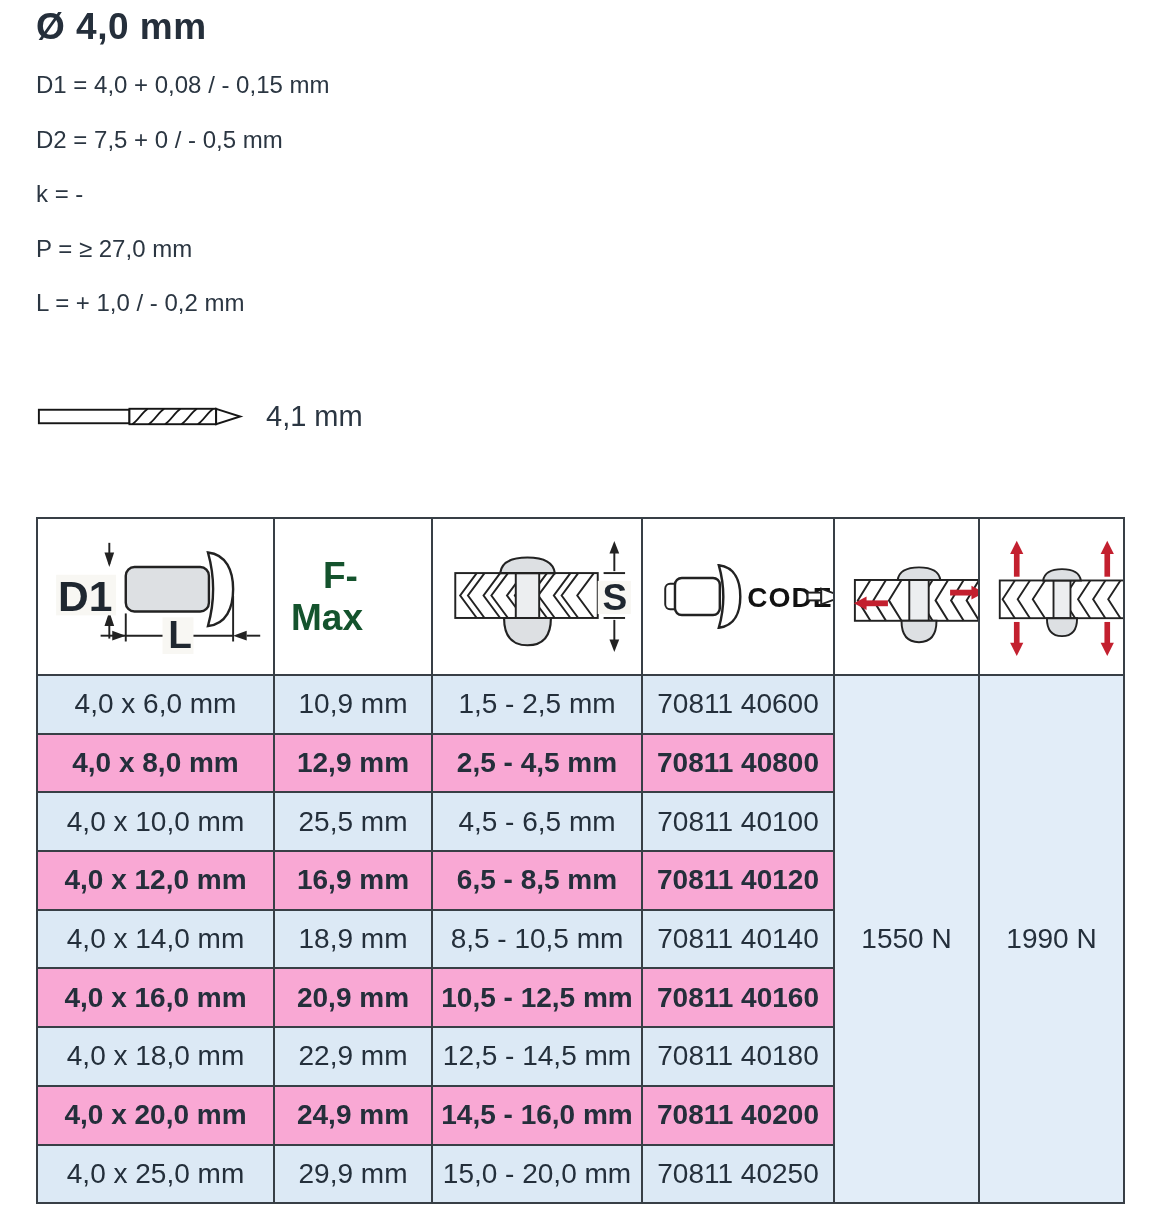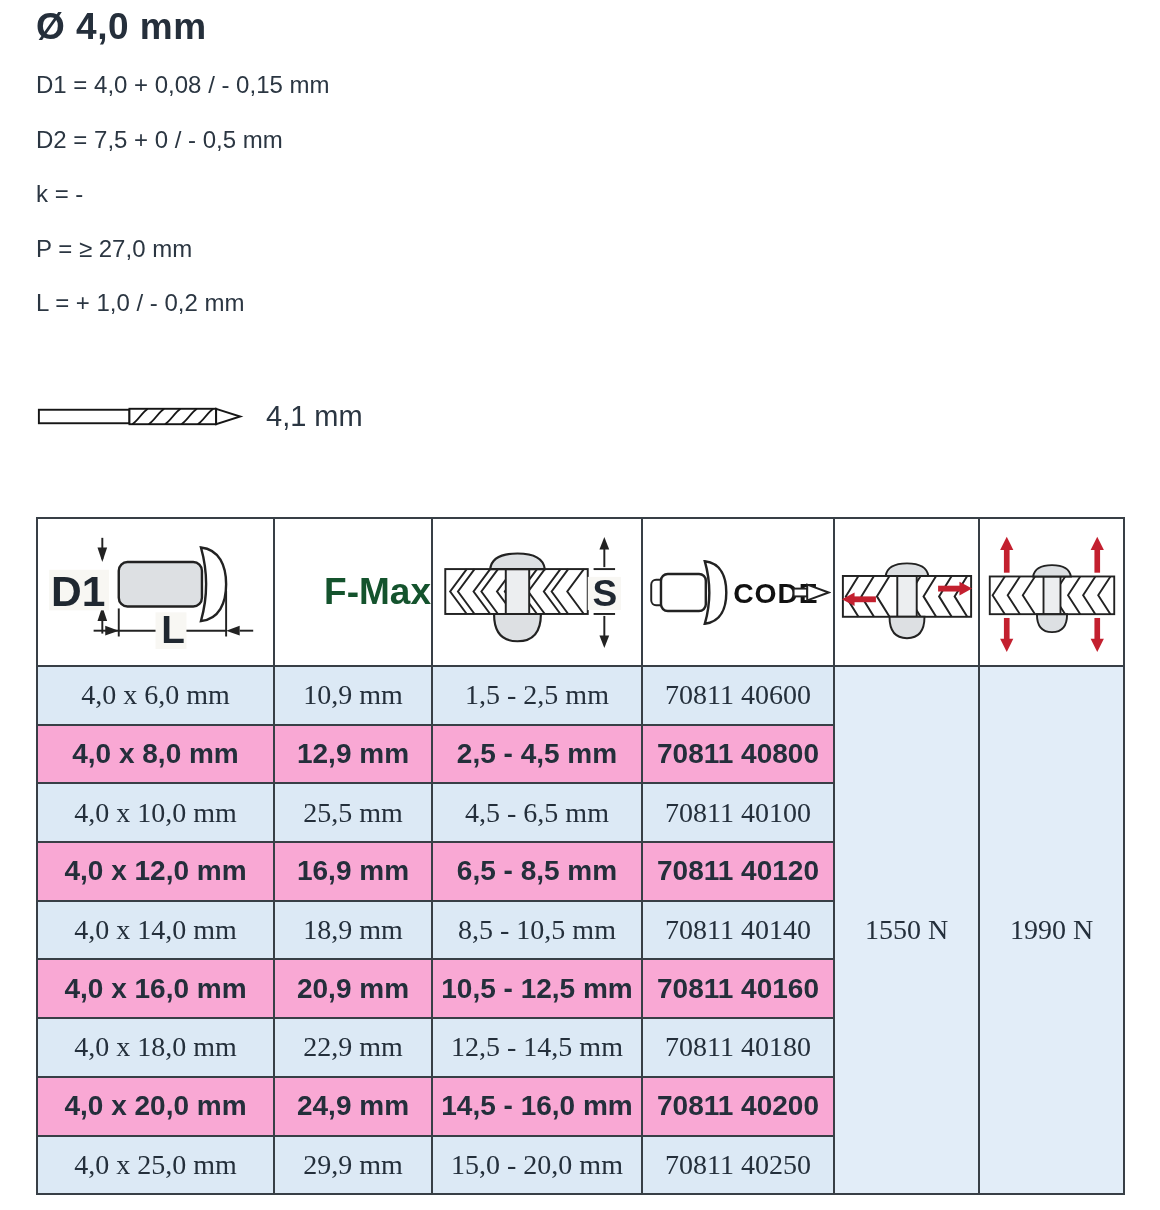--- a/index.html
+++ b/index.html
@@ -23,26 +23,26 @@
     display:flex; align-items:center; gap:20px; height:34px;
   }
   .drill-label { font-size:29px; color:#2b3642; }
 
   table.spec-table {
     position:absolute; left:36px; top:517px;
     border-collapse:collapse; table-layout:fixed; width:1087px;
     background:#fff;
   }
   .spec-table th, .spec-table td { border:2px solid #383f46; }
-  .spec-table thead th { height:148px; background:#fff; text-align:right; vertical-align:middle; padding:0; overflow:hidden; }
+  .spec-table thead th { height:129px; background:#fff; text-align:left; vertical-align:middle; padding:16px; overflow:hidden; }
   .spec-table tbody td {
     height:58.7px; font-size:28px; text-align:center; vertical-align:middle;
     color:#242f3b; background:#fff; padding:0;
   }
-  tr.row-alt td { background:#dce9f5;font-family:Liberation Serif, serif; }
+  tr.row-alt td { background:#dce9f5; }
   tr.row-plain td { background:#f9a8d4;font-weight:bold; }
   .spec-table tbody td.force-cell { background:#e2edf8; font-size:28px; color:#242f3b; }
   .fmax-label { font-size:37px; color:#14532d;margin-left:32px; }
   svg { display:block; margin:0 auto; }
   svg text { font-family:"Liberation Sans", sans-serif; }
 </style>
 </head>
 <body>
 
 <div class="page">

